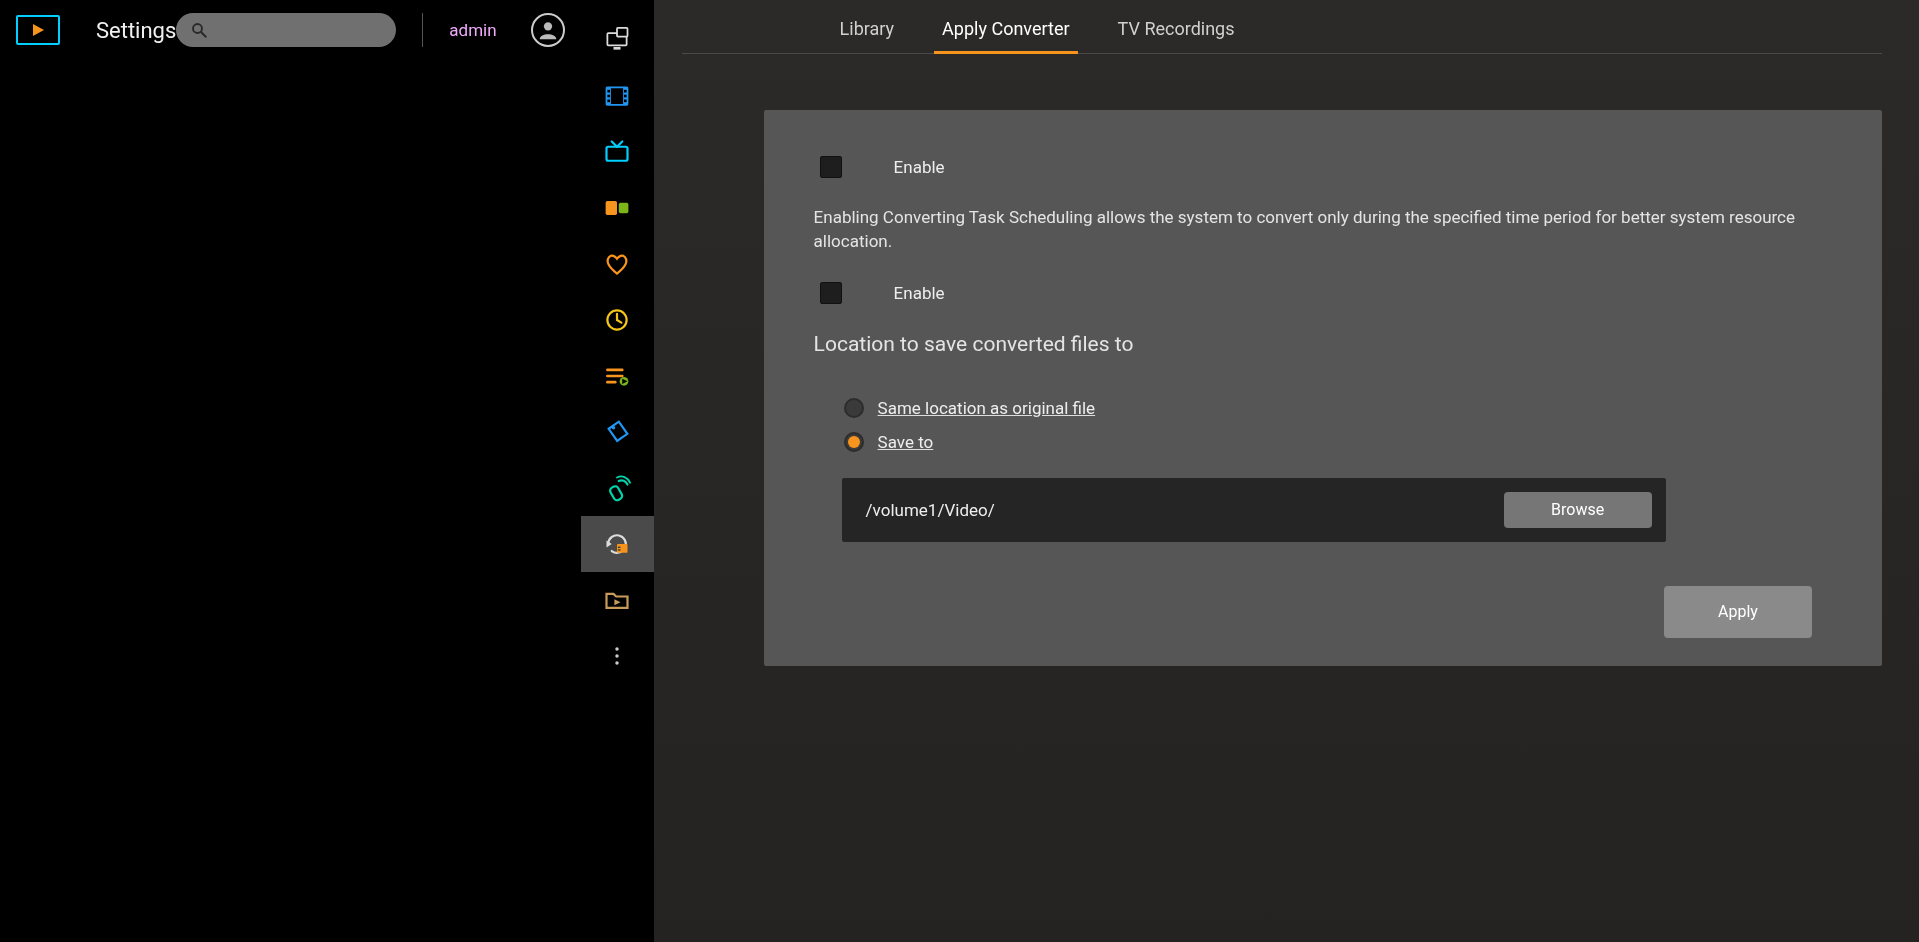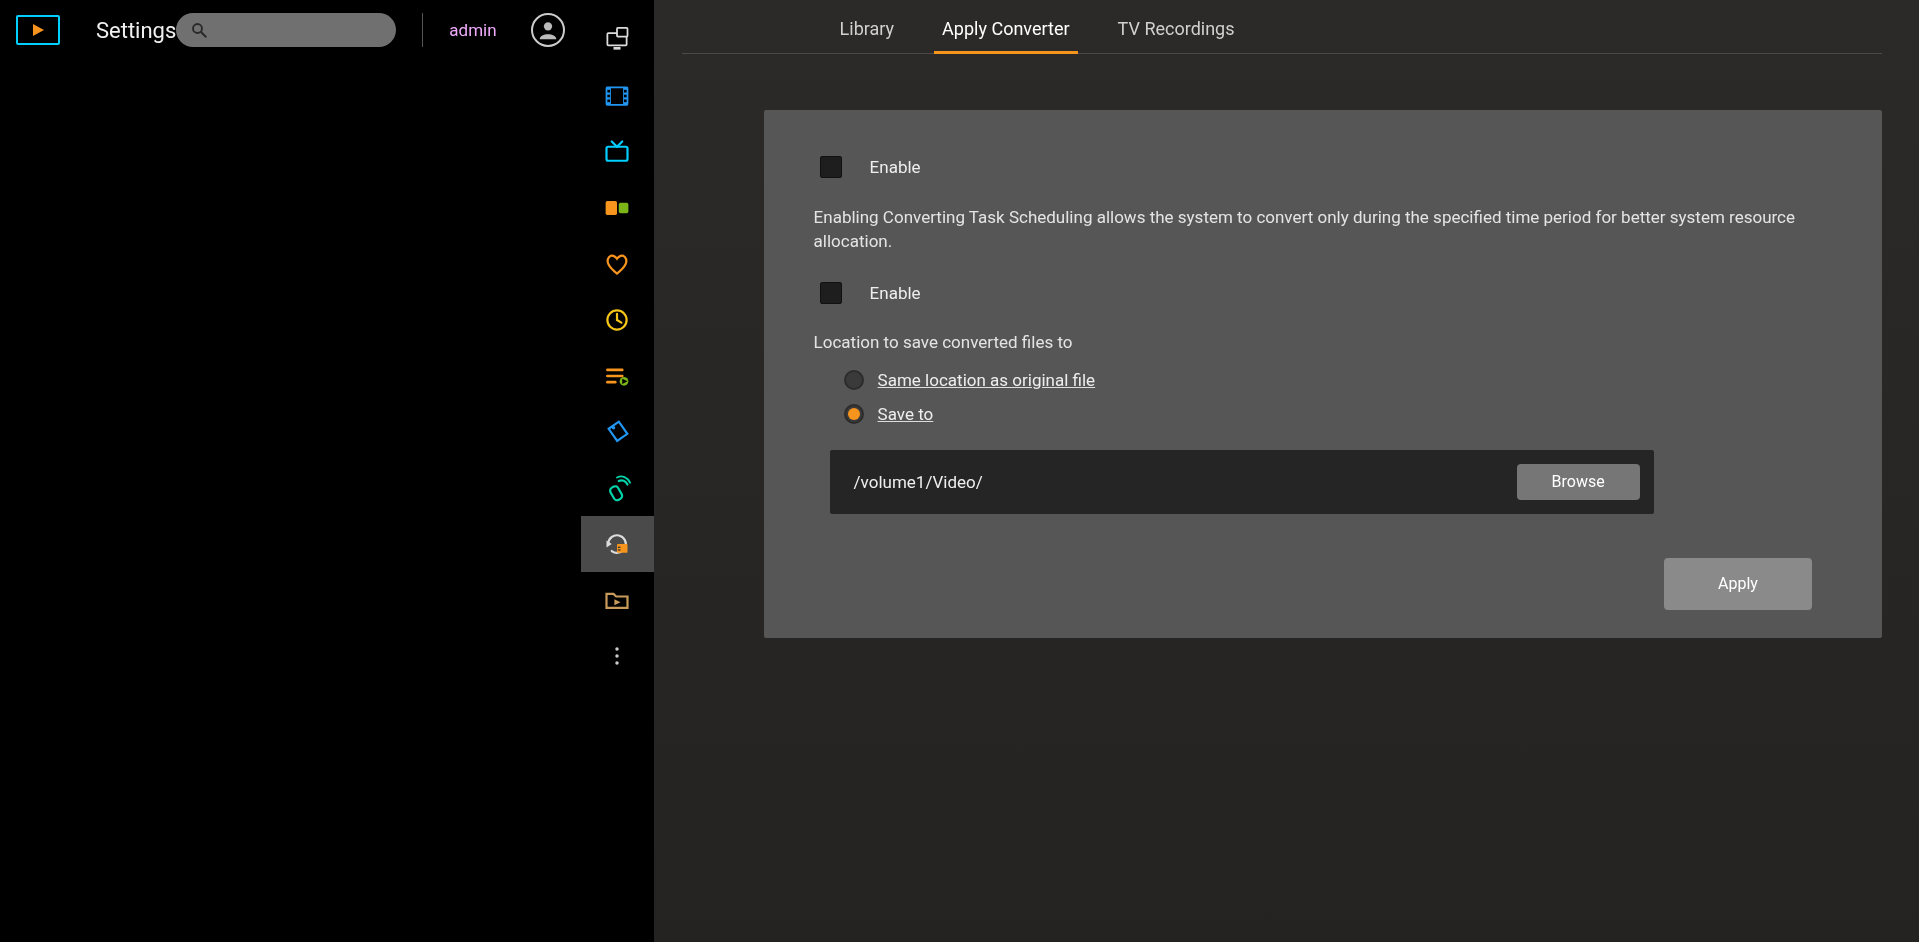--- a/index.html
+++ b/index.html
@@ -113,33 +113,33 @@
     padding: 46px 50px 28px 50px;
   }
   .desc {
     font-size: 17px;
     color: #e4e4e4;
     margin-bottom: 28px;
     line-height: 1.4;
   }
   .checkbox-row {
     display: flex; align-items: center;
-    gap: 28px;
+    gap: 52px;
     margin-bottom: 28px;
     padding-left: 6px;
   }
   .checkbox {
     width: 22px; height: 22px;
     background: #1e1e1e;
     border: 1px solid #111;
     border-radius: 2px;
     cursor: pointer;
   }
   .checkbox-label { font-size: 17px; color: #eee; }
-  .section-label { font-size: 17px; color: #e4e4e4; margin-bottom: 18px; }
+  .section-label { font-size: 21px; color: #e4e4e4; margin-bottom: 42px; }
 
   .radio-col {
     padding-left: 30px;
     display: flex; flex-direction: column; gap: 14px;
     margin-bottom: 26px;
   }
   .radio-row { display: flex; align-items: center; gap: 14px; text-decoration: underline; }
   .radio {
     width: 20px; height: 20px; border-radius: 50%;
     border: 2px solid #2c2c2c;
@@ -147,32 +147,32 @@
     cursor: pointer;
     display: flex; align-items: center; justify-content: center;
   }
   .radio.selected::after {
     content: ""; width: 12px; height: 12px; border-radius: 50%;
     background: #f7941d;
   }
   .radio-label { font-size: 17px; color: #eee; }
 
   .path-box {
-    margin-left: 16px;
+    margin-left: 28px;
     width: 824px;
     background: #252525;
     padding: 14px 14px 14px 24px;
     display: flex; align-items: center;
     gap: 28px;
     border-radius: 2px;
     margin-bottom: 44px;
   }
   .path-text { flex: 1; font-size: 17px; color: #eee; }
   .browse-btn {
-    width: 123px; height: 36px;
+    width: 148px; height: 36px;
     background: #767676;
     color: #fff;
     border-radius: 4px;
     display: flex; align-items: center; justify-content: center;
     font-size: 16px;
     cursor: pointer;
   }
 
   .apply-row { display: flex; justify-content: flex-end; padding-right: 20px; }
   .apply-btn {

